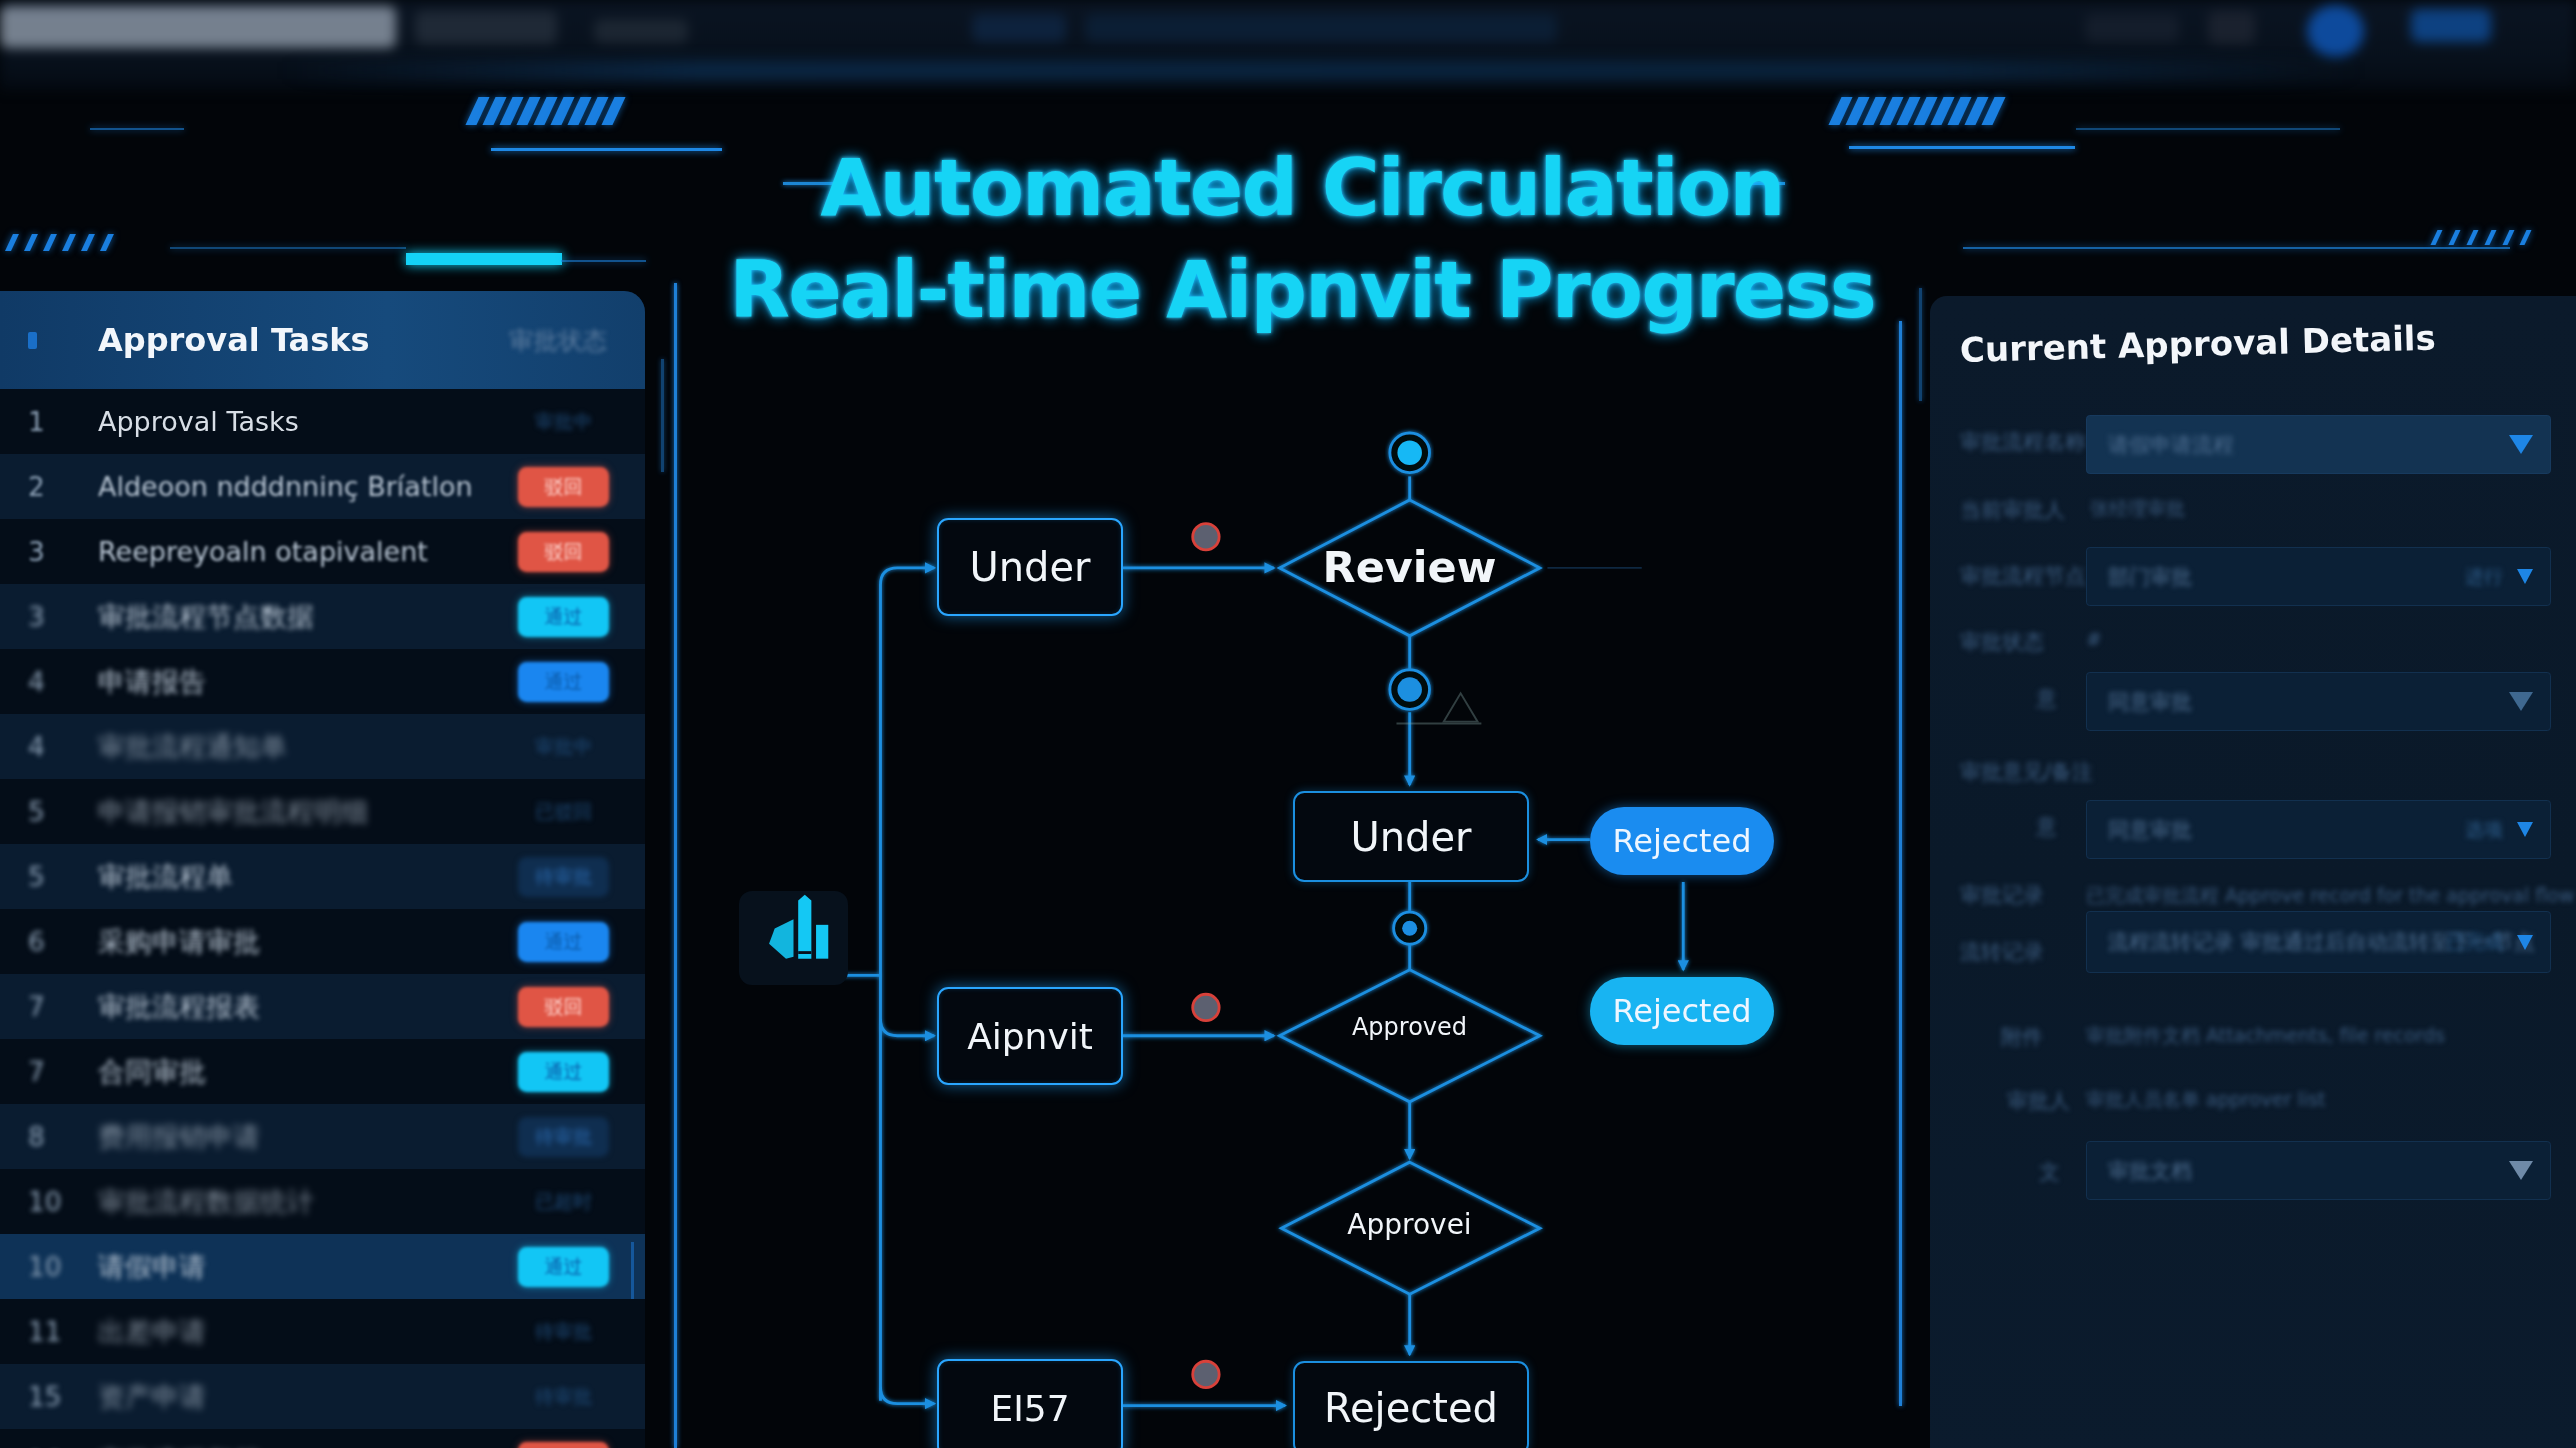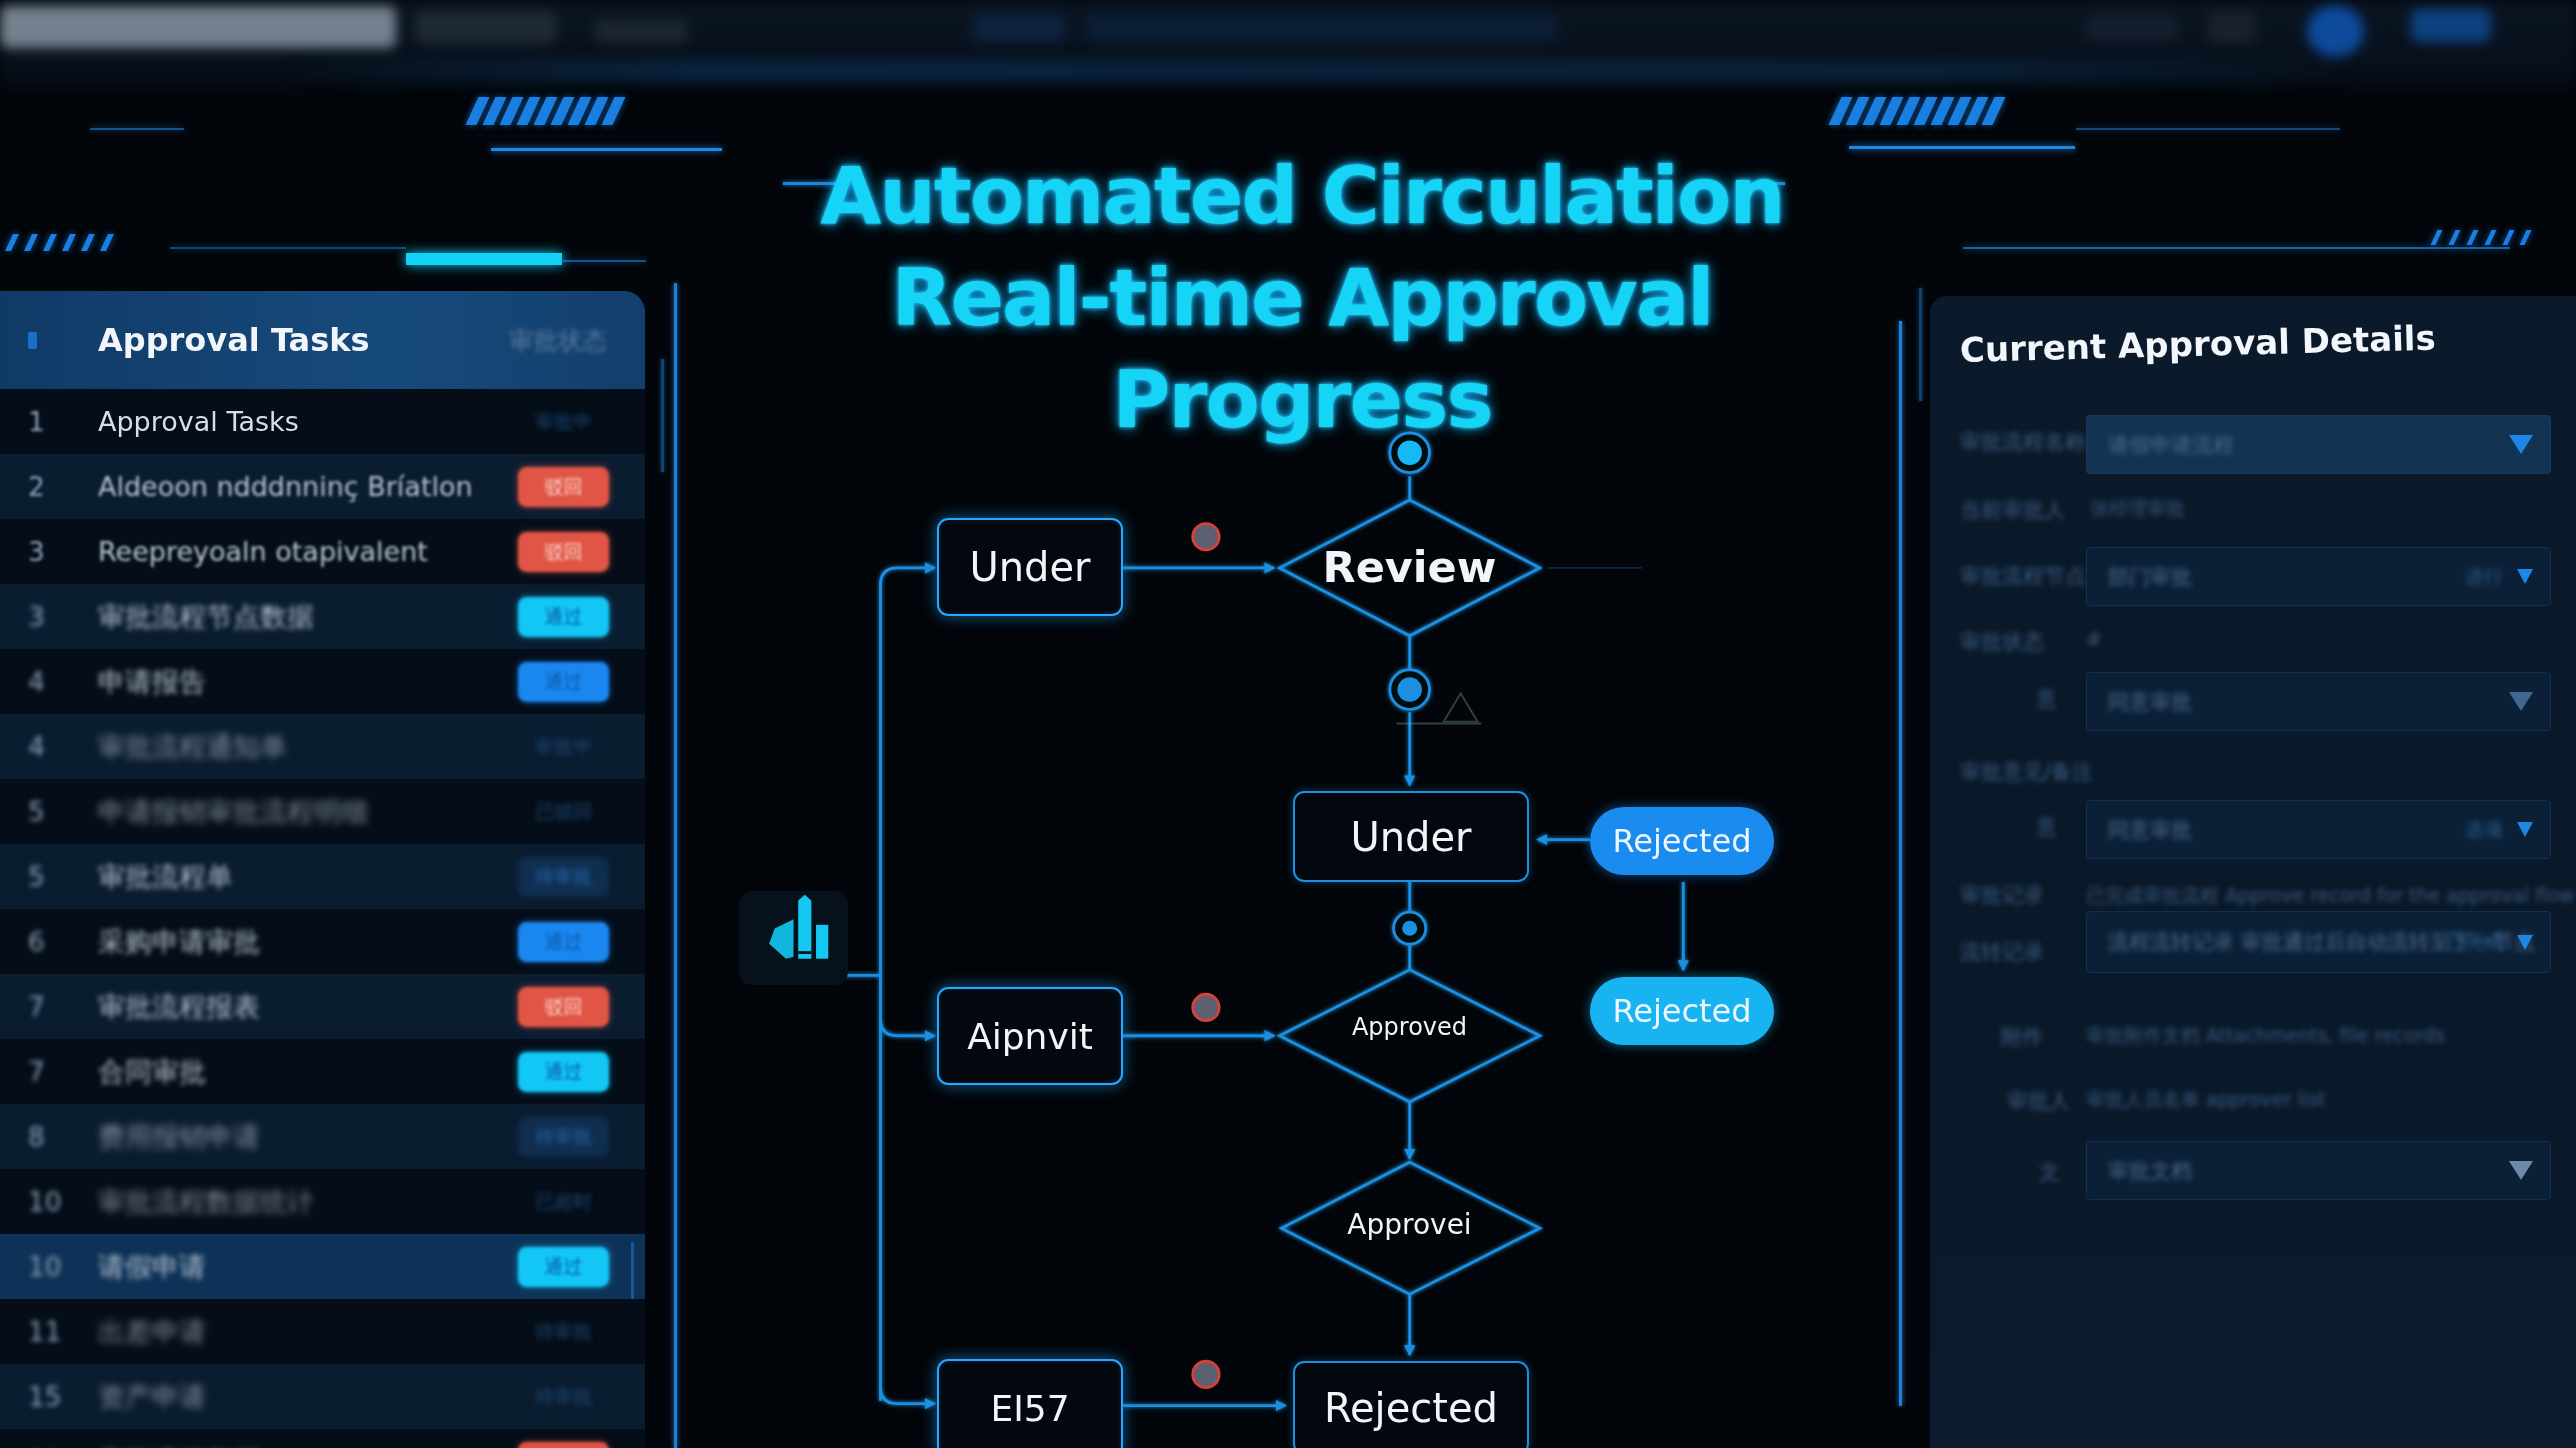--- a/index.html
+++ b/index.html
@@ -36,21 +36,21 @@
   .task-row .name { position: absolute; left: 98px; font-size: 27px; color: #b9c6d4; white-space: nowrap; }
   .task-row .badge { position: absolute; right: 36px; width: 91px; height: 40px; border-radius: 8.5px;
     font-size: 19px; color: #ffffff; display: flex; align-items: center; justify-content: center; }
   .blur1 { filter: blur(1.4px); }
   .blur2 { filter: blur(2.8px); }
   .blur3 { filter: blur(3.8px); opacity: .7; }
 
   
   .hero { position: absolute; left: 717px; top: 137px; width: 1170px; text-align: center;
     font-family: "DejaVu Sans", sans-serif; font-weight: bold; color: #16d4f5;
-    text-shadow: 0 0 13.2px #0ab4ff, 0 0 3.8px #5ee6ff; letter-spacing: -1.9px; margin-top: 8px; }
+    text-shadow: 0 0 13.2px #0ab4ff, 0 0 3.8px #5ee6ff; letter-spacing: -1.9px; }
   .hero .l1 { font-size: 79px; line-height: 102px; }
   .hero .l2 { font-size: 79px; line-height: 102px; }
   .hero .l3 { font-size: 79px; line-height: 102px; }
   .hero-dash { position: absolute; height: 2.8px; background: #1d86d4; box-shadow: 0 0 5.7px #1d86d4; }
 
   
   .flow { position: absolute; left: 0; top: 0; width: 2576px; height: 1448px; pointer-events: none; }
   .node-box { position: absolute; border: 2.8px solid #1b8fe0; border-radius: 11.3px; background: #03080f;
     display: flex; align-items: center; justify-content: center; color: #f1f5f9; font-size: 40px;
     box-shadow: 0 0 9.4px #1b8fe055; pointer-events: auto; }
@@ -240,21 +240,21 @@
         <span class="name blur3">审批流程归档</span>
         <span class="badge" style="background: rgb(224, 85, 69); box-shadow: rgba(224, 85, 69, 0.533) 0px 0px 7.5px; filter: blur(1.4px); color: rgb(255, 220, 214);">驳回</span>
       </div>
     </div>
 </div>
 
 <div class="hero-dash" style="left:783px;top:182px;width:57px;"></div>
 <div class="hero-dash" style="left:1738px;top:182px;width:47px;"></div>
 <div class="hero">
   <div class="l1">Automated Circulation</div>
-  <div class="l2">Real-time Approval Progress</div>
+  <div class="l2">Real-time Aipnvit Progress</div>
 </div>
 
 <svg class="flow" viewBox="0 0 2730 1535">
   <defs>
     <marker id="arr" markerWidth="12" markerHeight="12" refX="10" refY="6" orient="auto" markerUnits="userSpaceOnUse">
       <path d="M0,0 L12,6 L0,12 z" fill="#1b8fe0"></path>
     </marker>
     <filter id="gl">
         <feGaussianBlur stdDeviation="2.5" result="b"></feGaussianBlur>
         <feMerge>

